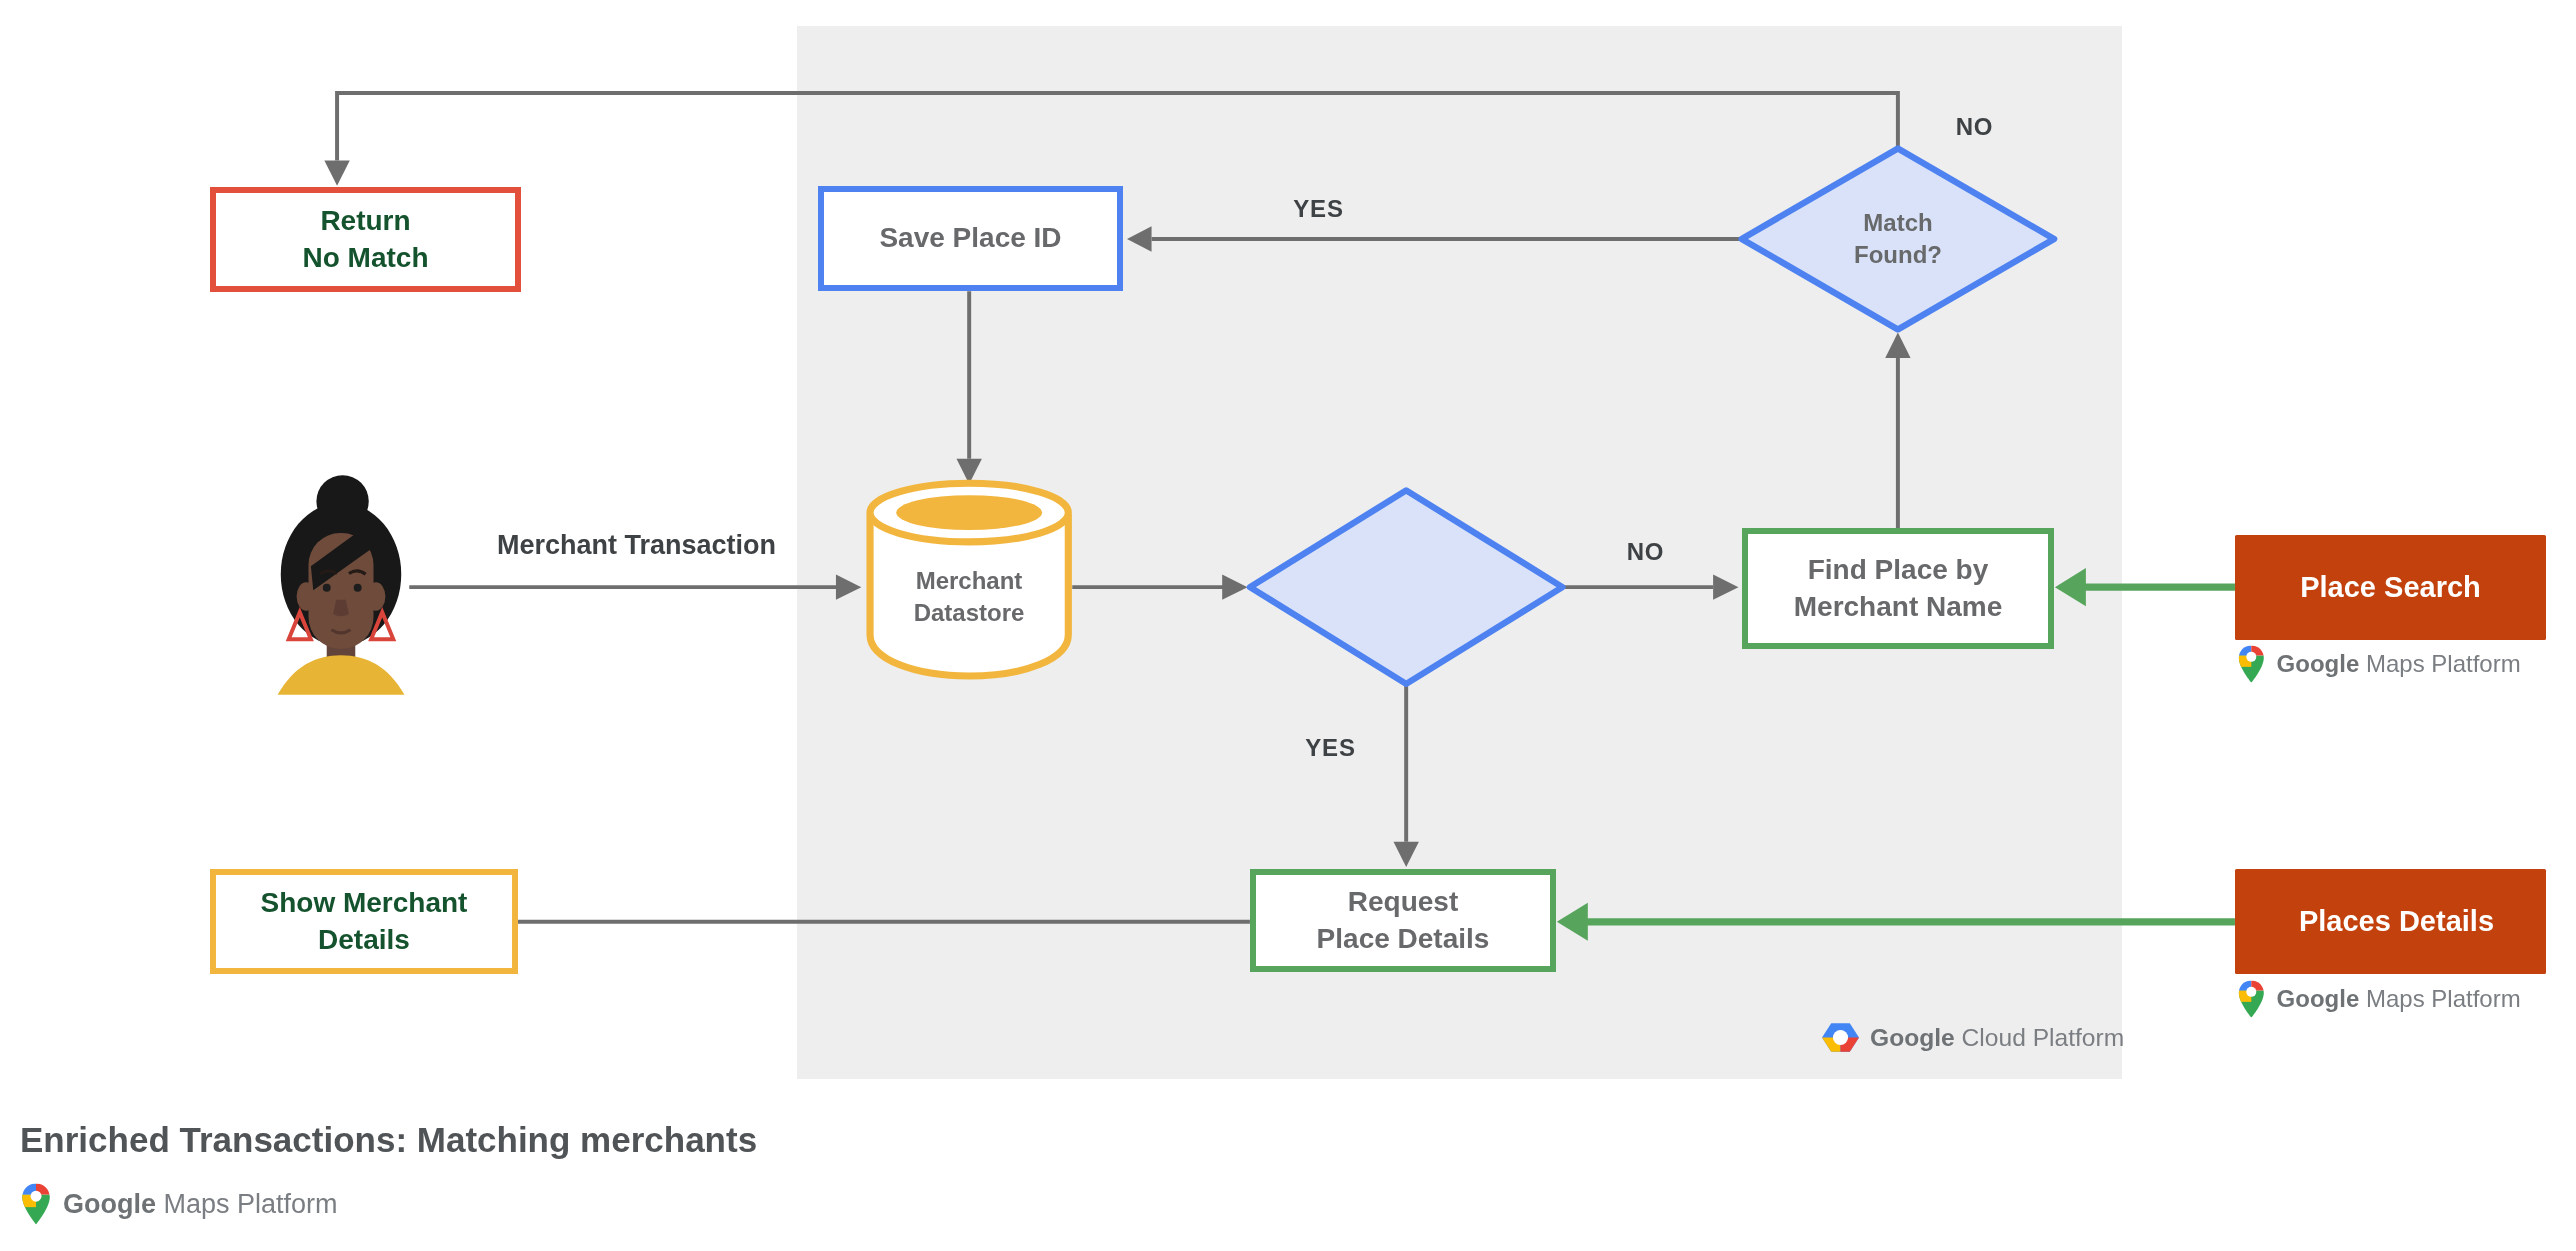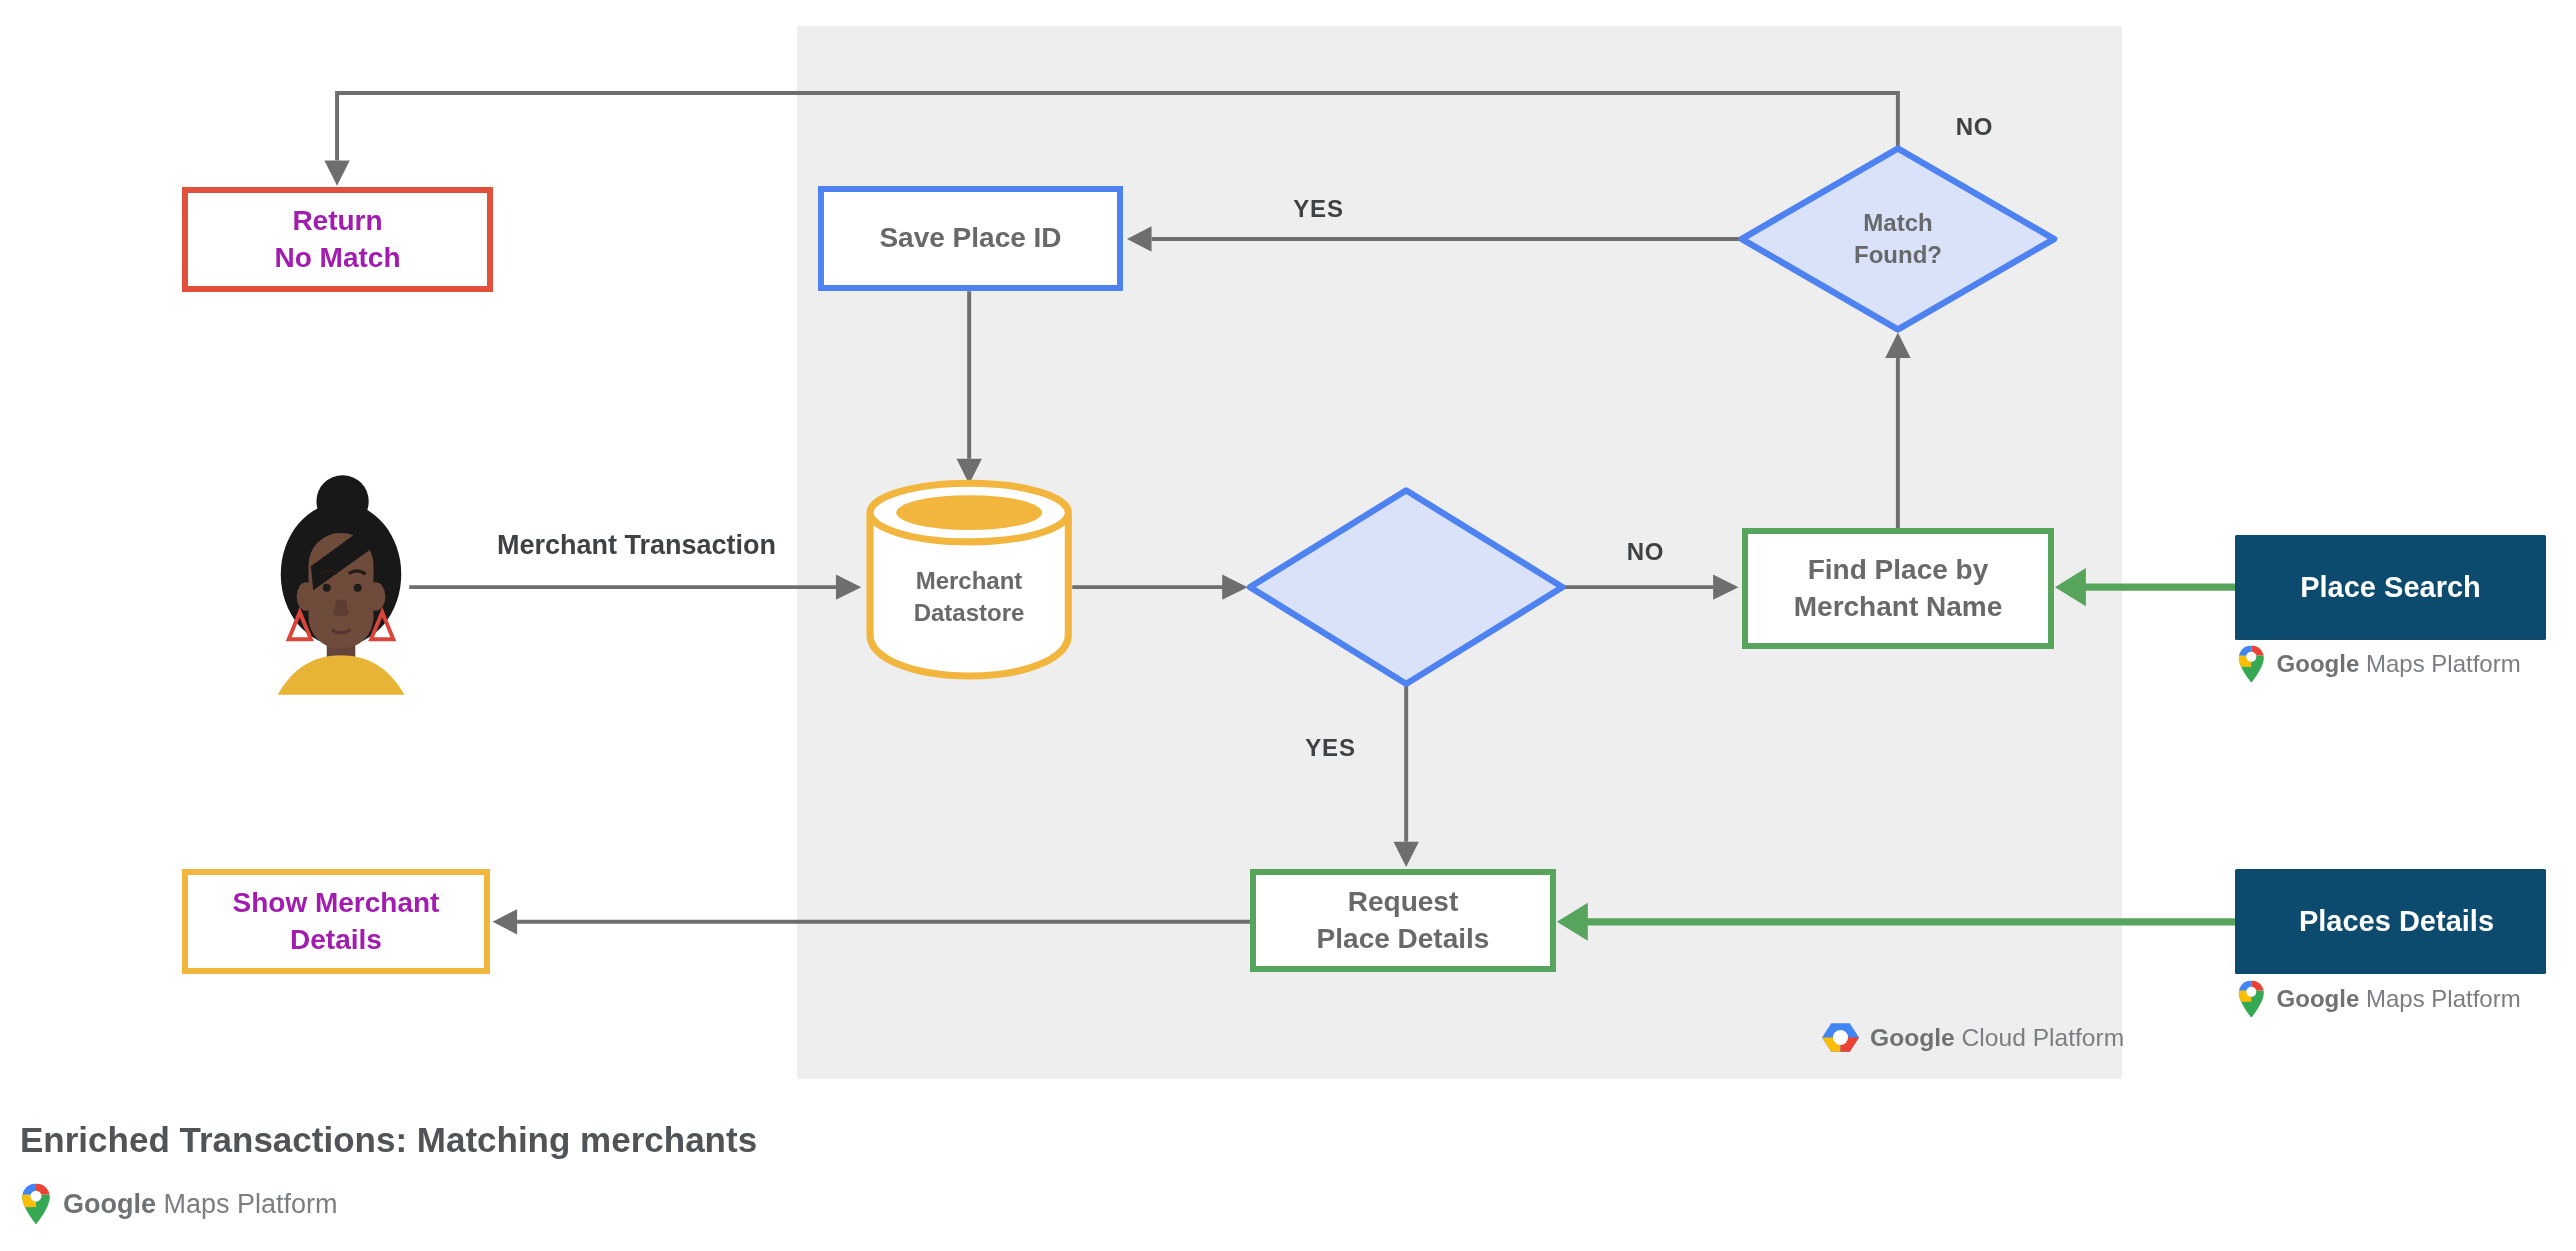--- a/index.html
+++ b/index.html
@@ -11,24 +11,24 @@
   svg.connectors{position:absolute;left:0;top:0;z-index:1;pointer-events:none;}
   .box{
     position:absolute;z-index:2;background:#ffffff;border:6.3px solid #888;
     display:flex;align-items:center;justify-content:center;text-align:center;
     font-weight:700;font-size:28px;line-height:1.3;white-space:pre-line;box-sizing:border-box;
   }
   .border-red{border-color:#E2503C;}
   .border-blue{border-color:#4D82F0;}
   .border-green{border-color:#57A55C;}
   .border-yellow{border-color:#F2B63E;}
-  .text-dark{color:#a21caf;}
+  .text-dark{color:#14532d;margin-left:28px;}
   .text-gray{color:#67696B;}
   .green-solid{
-    position:absolute;z-index:2;background:#0c4a6e;border:none;color:#ffffff;
+    position:absolute;z-index:2;background:#c2410c;border:none;color:#ffffff;
     display:flex;align-items:center;justify-content:center;text-align:center;
     font-weight:700;font-size:29px;box-sizing:border-box;border-radius:1.6px;
   }
   .node-label{
     position:absolute;z-index:2;display:flex;align-items:center;justify-content:center;
     text-align:center;font-weight:700;font-size:24px;line-height:1.3;color:#67696B;white-space:pre-line;
   }
   .edge-label{
     position:absolute;z-index:2;width:111px;text-align:center;
     font-weight:700;font-size:24px;color:#3E4245;letter-spacing:0.8px;

